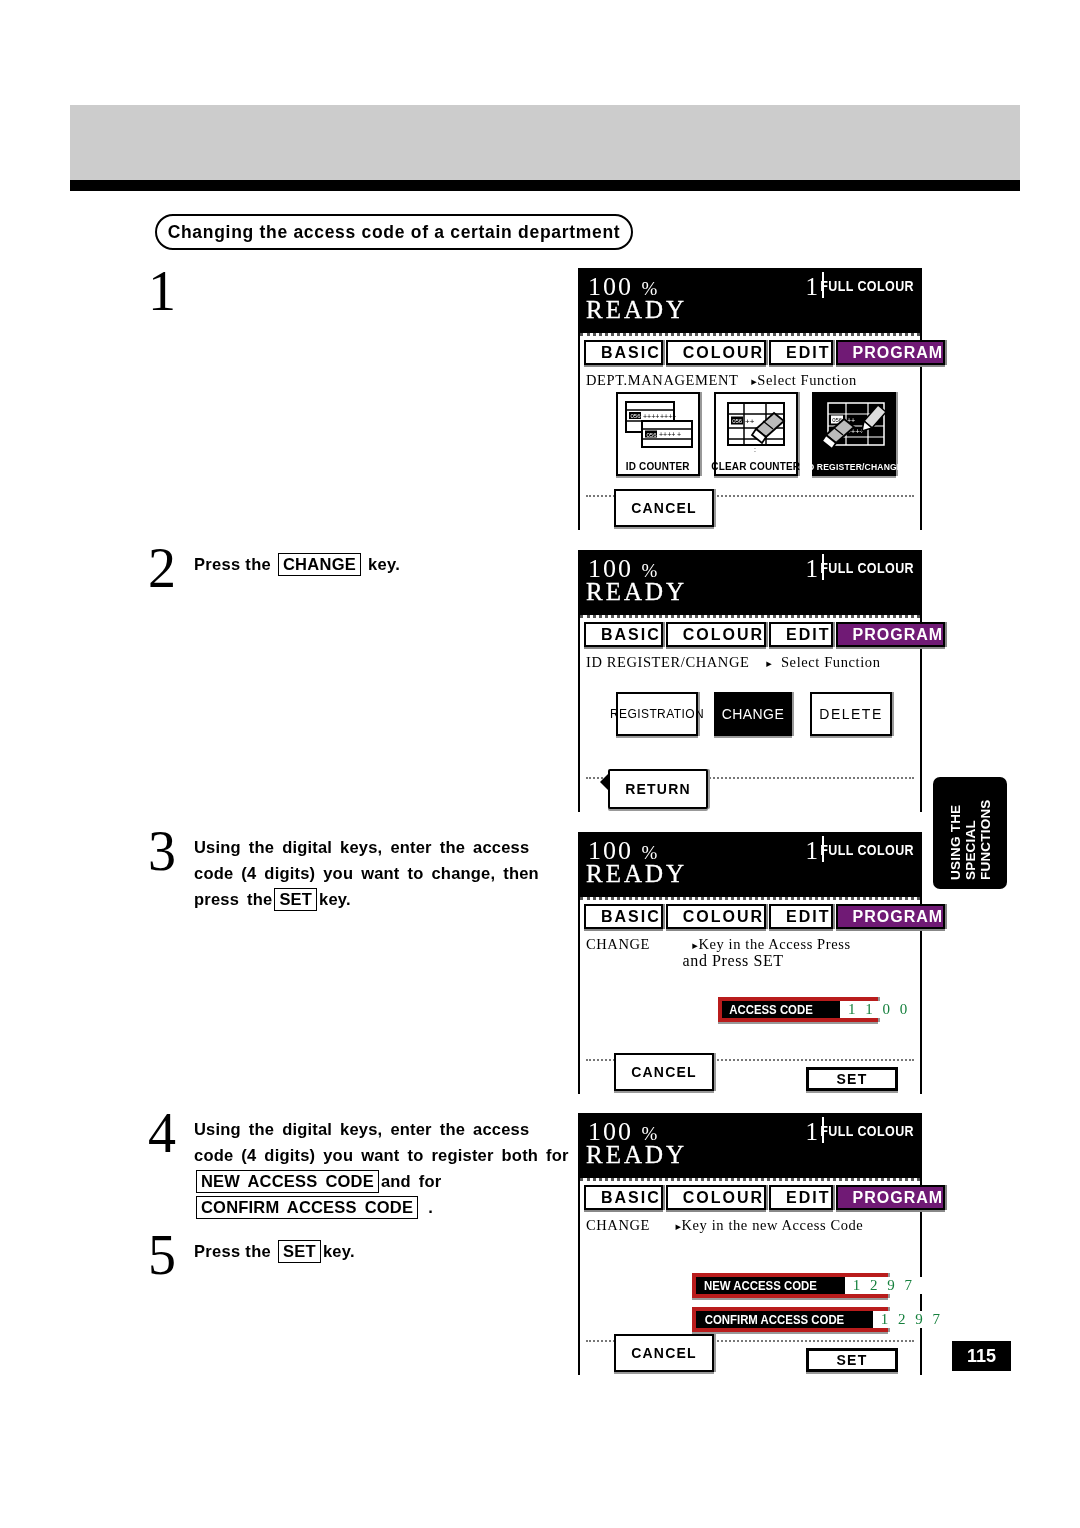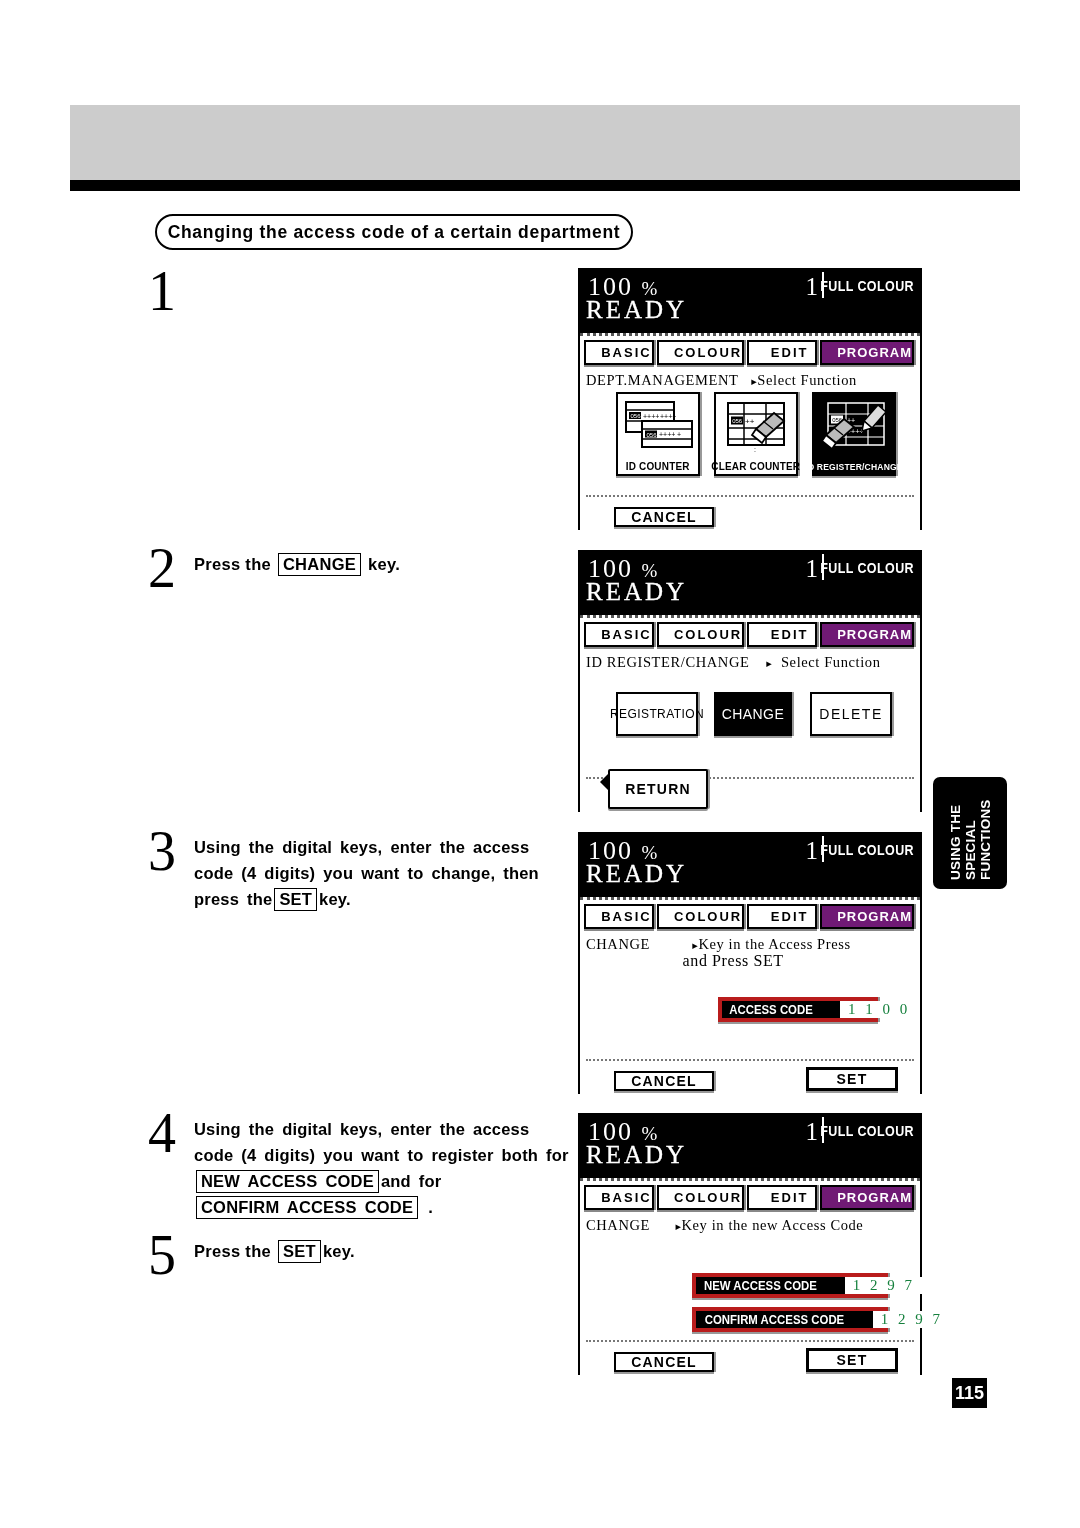--- a/index.html
+++ b/index.html
@@ -153,21 +153,21 @@
     width: 330px; height: 25px;
     display: flex;
     gap: 3px;
   }
   .tab {
     flex: 1;
     border: 2px solid #000;
     box-sizing: border-box;
     display: flex; align-items: center; justify-content: center;
     font-family: "Liberation Sans", sans-serif;
-    font-size: 13px;
+    font-size: 16px;
     font-weight: bold;
     letter-spacing: 2px;
     background: #fff;
     color: #000;
     box-shadow: 0 2px 0 0 #888, 2px 0 0 0 #888;
     padding-left: 15px;
   }
   .tab.active {
     background: #701a75;
     color: #fff;
@@ -208,21 +208,21 @@
     border: 2px solid #000;
     box-sizing: border-box;
     background: #fff;
     display: flex; align-items: center; justify-content: center;
     font-family: "Liberation Sans", sans-serif;
     font-size: 14px;
     font-weight: bold;
     letter-spacing: 1.2px;
     box-shadow: 0 2px 0 0 #999, 2px 0 0 0 #999;
   }
-  .btn-cancel { left: 34px; bottom: 4px; width: 100px; height: 20px; }
+  .btn-cancel { left: 34px; bottom: 4px; width: 100px; height: 38px; }
   .btn-set    { right: 22px; bottom: 4px; width: 92px; height: 24px;
                 border-width: 3px; box-shadow: 0 2px 0 0 #999; }
   .btn-return { left: 28px; bottom: 4px; width: 100px; height: 40px;
                 border-radius: 2px; }
   .btn-return::before {
     content: "";
     position: absolute;
     left: -10px; top: 2px;
     width: 0; height: 0;
     border-top: 9px solid transparent;
@@ -341,28 +341,27 @@
     font-size: 13.5px;
     font-weight: bold;
     line-height: 15px;
     letter-spacing: 0.2px;
   }
 
   
   .page-num {
     position: absolute;
     left: 952px; top: 1341px;
-    width: 35px; height: 30px;
+    width: 59px; height: 30px;
     background: #000;
     color: #fff;
     display: flex; align-items: center; justify-content: center;
     font-family: "Liberation Sans", sans-serif;
     font-size: 18px;
     font-weight: bold;
-    margin-top: 37px;
   }
 </style>
 </head>
 <body>
 
 <div class="header-banner"></div>
 <div class="header-rule"></div>
 
 <div class="section-pill">
   <span>Changing the access code of a certain department</span>

